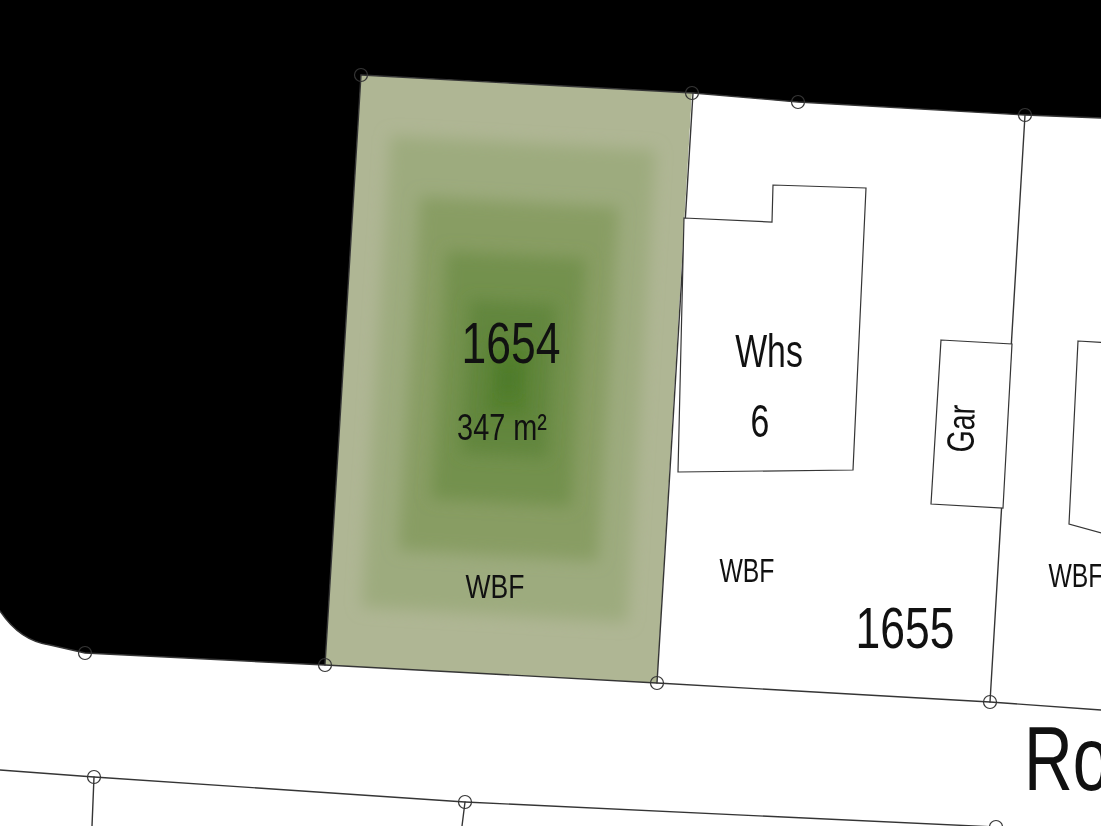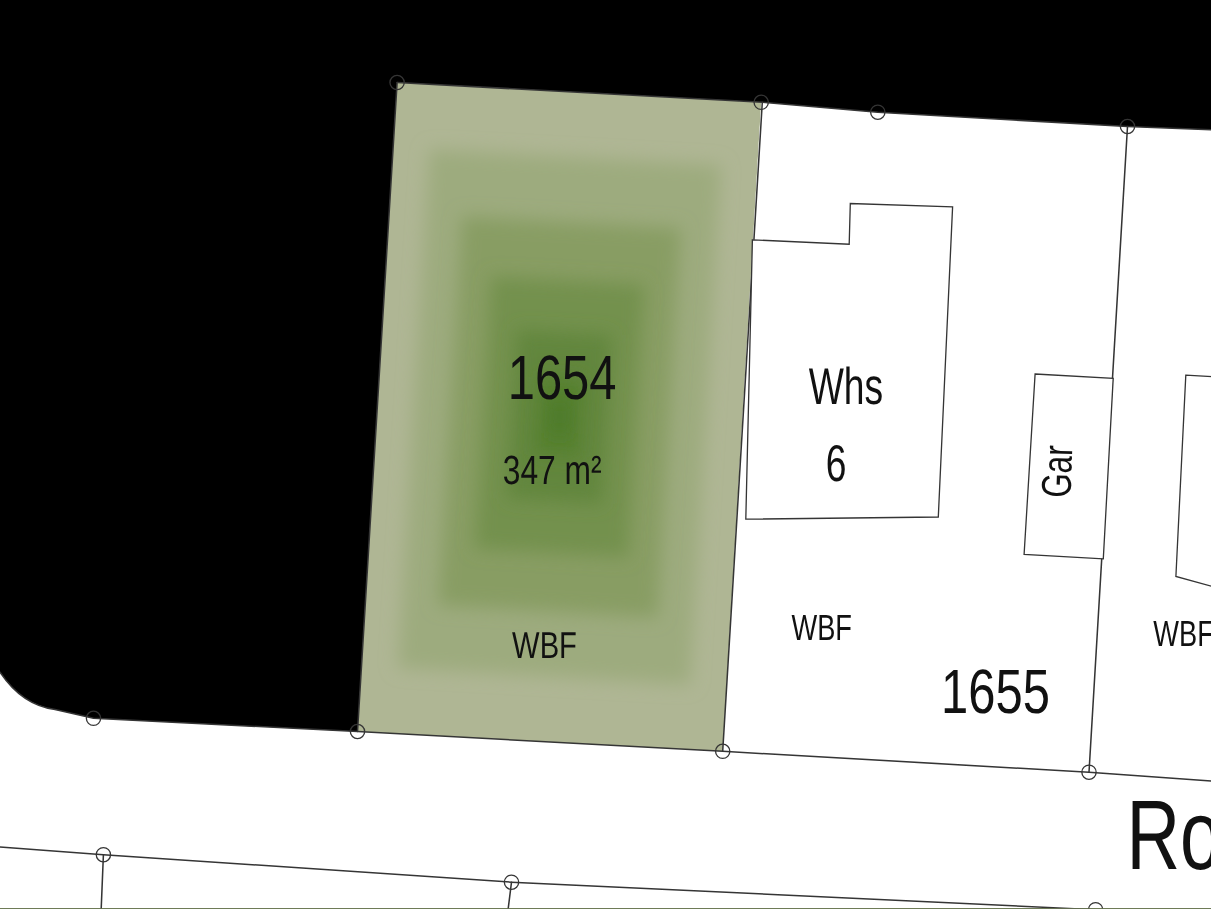--- a/index.html
+++ b/index.html
@@ -1,16 +1,16 @@
 <!DOCTYPE html>
 <html><head>
 <meta charset="utf-8">
 <style>
   html, body { margin: 0; padding: 0; background: #000; }
-  .stage { width: 1101px; height: 826px; overflow: hidden; position: relative; background: #bef264; }
+  .stage { width: 1101px; height: 826px; overflow: hidden; position: relative; background: #a3a3a3; }
   svg { display: block; }
   text { font-family: "Liberation Sans", sans-serif; }
   .boundary { fill: none; stroke-width: 1.4; stroke-linejoin: round; stroke-linecap: round; }
   .building-stroke path { stroke-width: 1.2; stroke-linejoin: miter; }
   .survey-point { fill: none; stroke-width: 1.2; }
 </style>
 </head>
 <body>
 
 <div class="stage">

